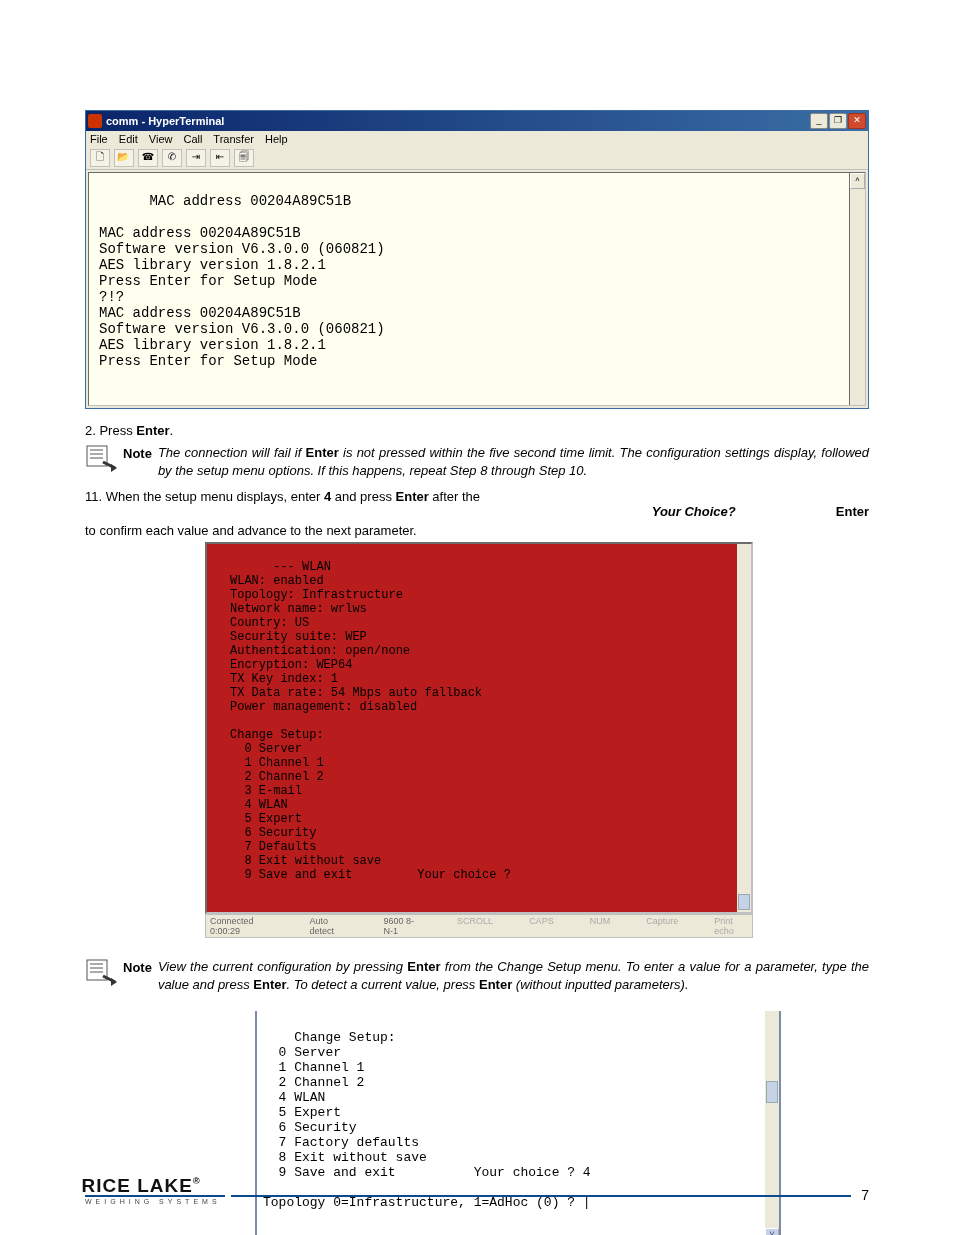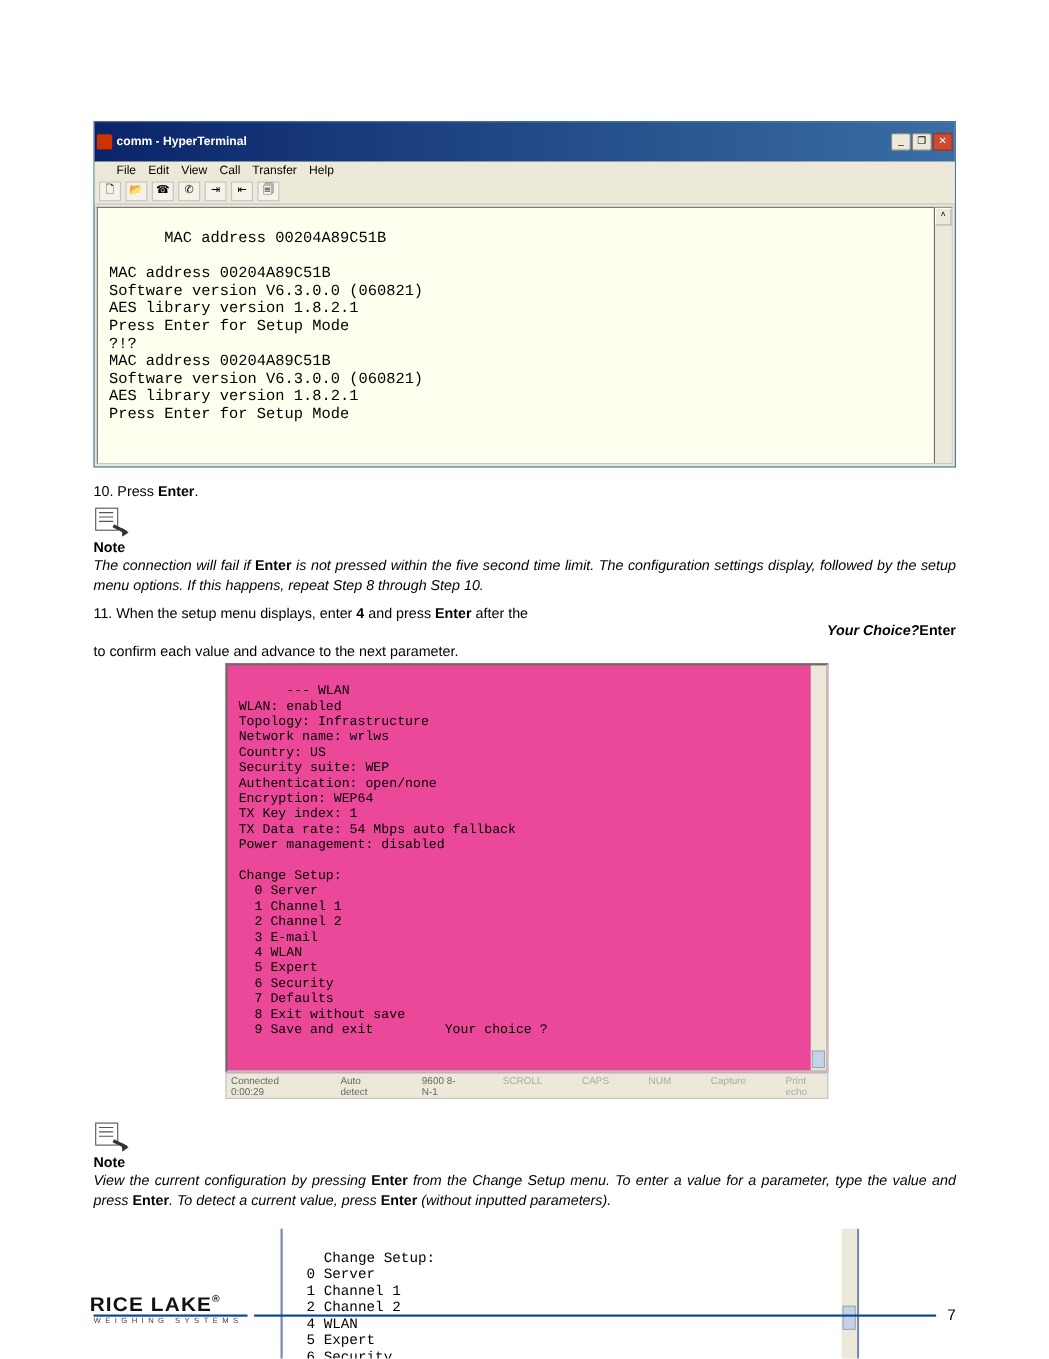--- a/index.html
+++ b/index.html
@@ -22,21 +22,21 @@
     border: 1px solid #3a6ea5;
     background: #ece9d8;
     font-family: Tahoma, Arial, sans-serif;
     font-size: 11px;
   }
   .ht-titlebar {
     background: linear-gradient(to right, #0a246a, #3a6ea5);
     color: #fff;
     display: flex;
     align-items: center;
-    height: 36px;
+    height: 20px;
     padding: 0 2px;
   }
   .ht-titlebar .app-icon {
     width: 14px; height: 14px;
     background: #cc3300;
     margin-right: 4px;
     border-radius: 2px;
   }
   .ht-titlebar .title-text { flex: 1; font-weight: bold; font-size: 11px; }
   .ht-winbtns { display: flex; gap: 1px; }
@@ -46,21 +46,21 @@
     border: 1px solid #888;
     font-size: 9px;
     line-height: 12px;
     text-align: center;
     color: #000;
     border-radius: 2px;
   }
   .ht-winbtn.close { background: #d04a2e; color: #fff; border-color: #a03020; }
   .ht-menubar {
     background: #ece9d8;
-    padding: 2px 20px;
+    padding: 2px 4px;
     font-size: 11px;
     color: #000;
   }
   .ht-menubar span { margin-right: 8px; }
   .ht-toolbar {
     background: #ece9d8;
     padding: 2px 4px;
     display: flex;
     gap: 4px;
     border-bottom: 1px solid #c0c0c0;
@@ -98,21 +98,20 @@
   }
 
   
   .step-line { margin: 14px 0 6px 0; font-size: 13px; }
   .bold { font-weight: bold; }
   .italic { font-style: italic; }
   .note-block {
     display: flex;
     align-items: flex-start;
     margin: 6px 0 10px 0;
-    flex-direction: column;
   }
   .note-icon {
     width: 32px; height: 28px;
     margin-right: 6px;
     flex-shrink: 0;
   }
   .note-icon svg { width: 100%; height: 100%; }
   .note-label {
     font-weight: bold;
     margin-right: 6px;
@@ -131,35 +130,36 @@
     display: flex;
     font-size: 13px;
     margin: 10px 0 4px 0;
     flex-direction: column;
   }
   .step-row .right-prompt {
     font-style: italic;
     font-weight: bold;
     margin-left: auto;
     display: flex;
+    gap: 100px;
   }
 
   
   .term2-wrap {
     margin: 4px 0 0 120px;
     width: 548px;
     position: relative;
   }
   .term2 {
-    background: #ec4899;
+    background: #b91c1c;
     border: 2px inset #c0c0c0;
     font-family: "Courier New", monospace;
     font-size: 12px;
     white-space: pre;
-    padding: 2px 10px;
+    padding: 2px 23px;
     min-height: 260px;
     position: relative;
   }
   .term2 .scroll {
     position: absolute; right: 0; top: 0; bottom: 0; width: 14px;
     background: #ece9d8;
   }
   .term2 .scroll .thumb {
     position: absolute; left: 1px; right: 1px; bottom: 2px; height: 14px;
     background: #c6d2e8; border: 1px solid #9aa;
@@ -282,21 +282,21 @@
 Software version V6.3.0.0 (060821)
 AES library version 1.8.2.1
 Press Enter for Setup Mode</span>
       <div class="ht-scroll">
         <div class="up">˄</div>
       </div>
     </div>
   </div>
 
   <div class="step-line">
-    <span>10. Press </span><span class="bold">Enter</span><span>.</span>
+    <span>2. Press </span><span class="bold">Enter</span><span>.</span>
   </div>
 
   <div class="note-block">
     <div class="note-icon">
       <svg viewBox="0 0 32 28">
           <rect x="2" y="2" width="20" height="20" fill="none" stroke="#555" stroke-width="1"></rect>
           <line x1="5" y1="6" x2="18" y2="6" stroke="#555"></line>
           <line x1="5" y1="10" x2="18" y2="10" stroke="#555"></line>
           <line x1="5" y1="14" x2="18" y2="14" stroke="#555"></line>
           <path d="M18 18 L30 24" stroke="#333" stroke-width="3"></path>

